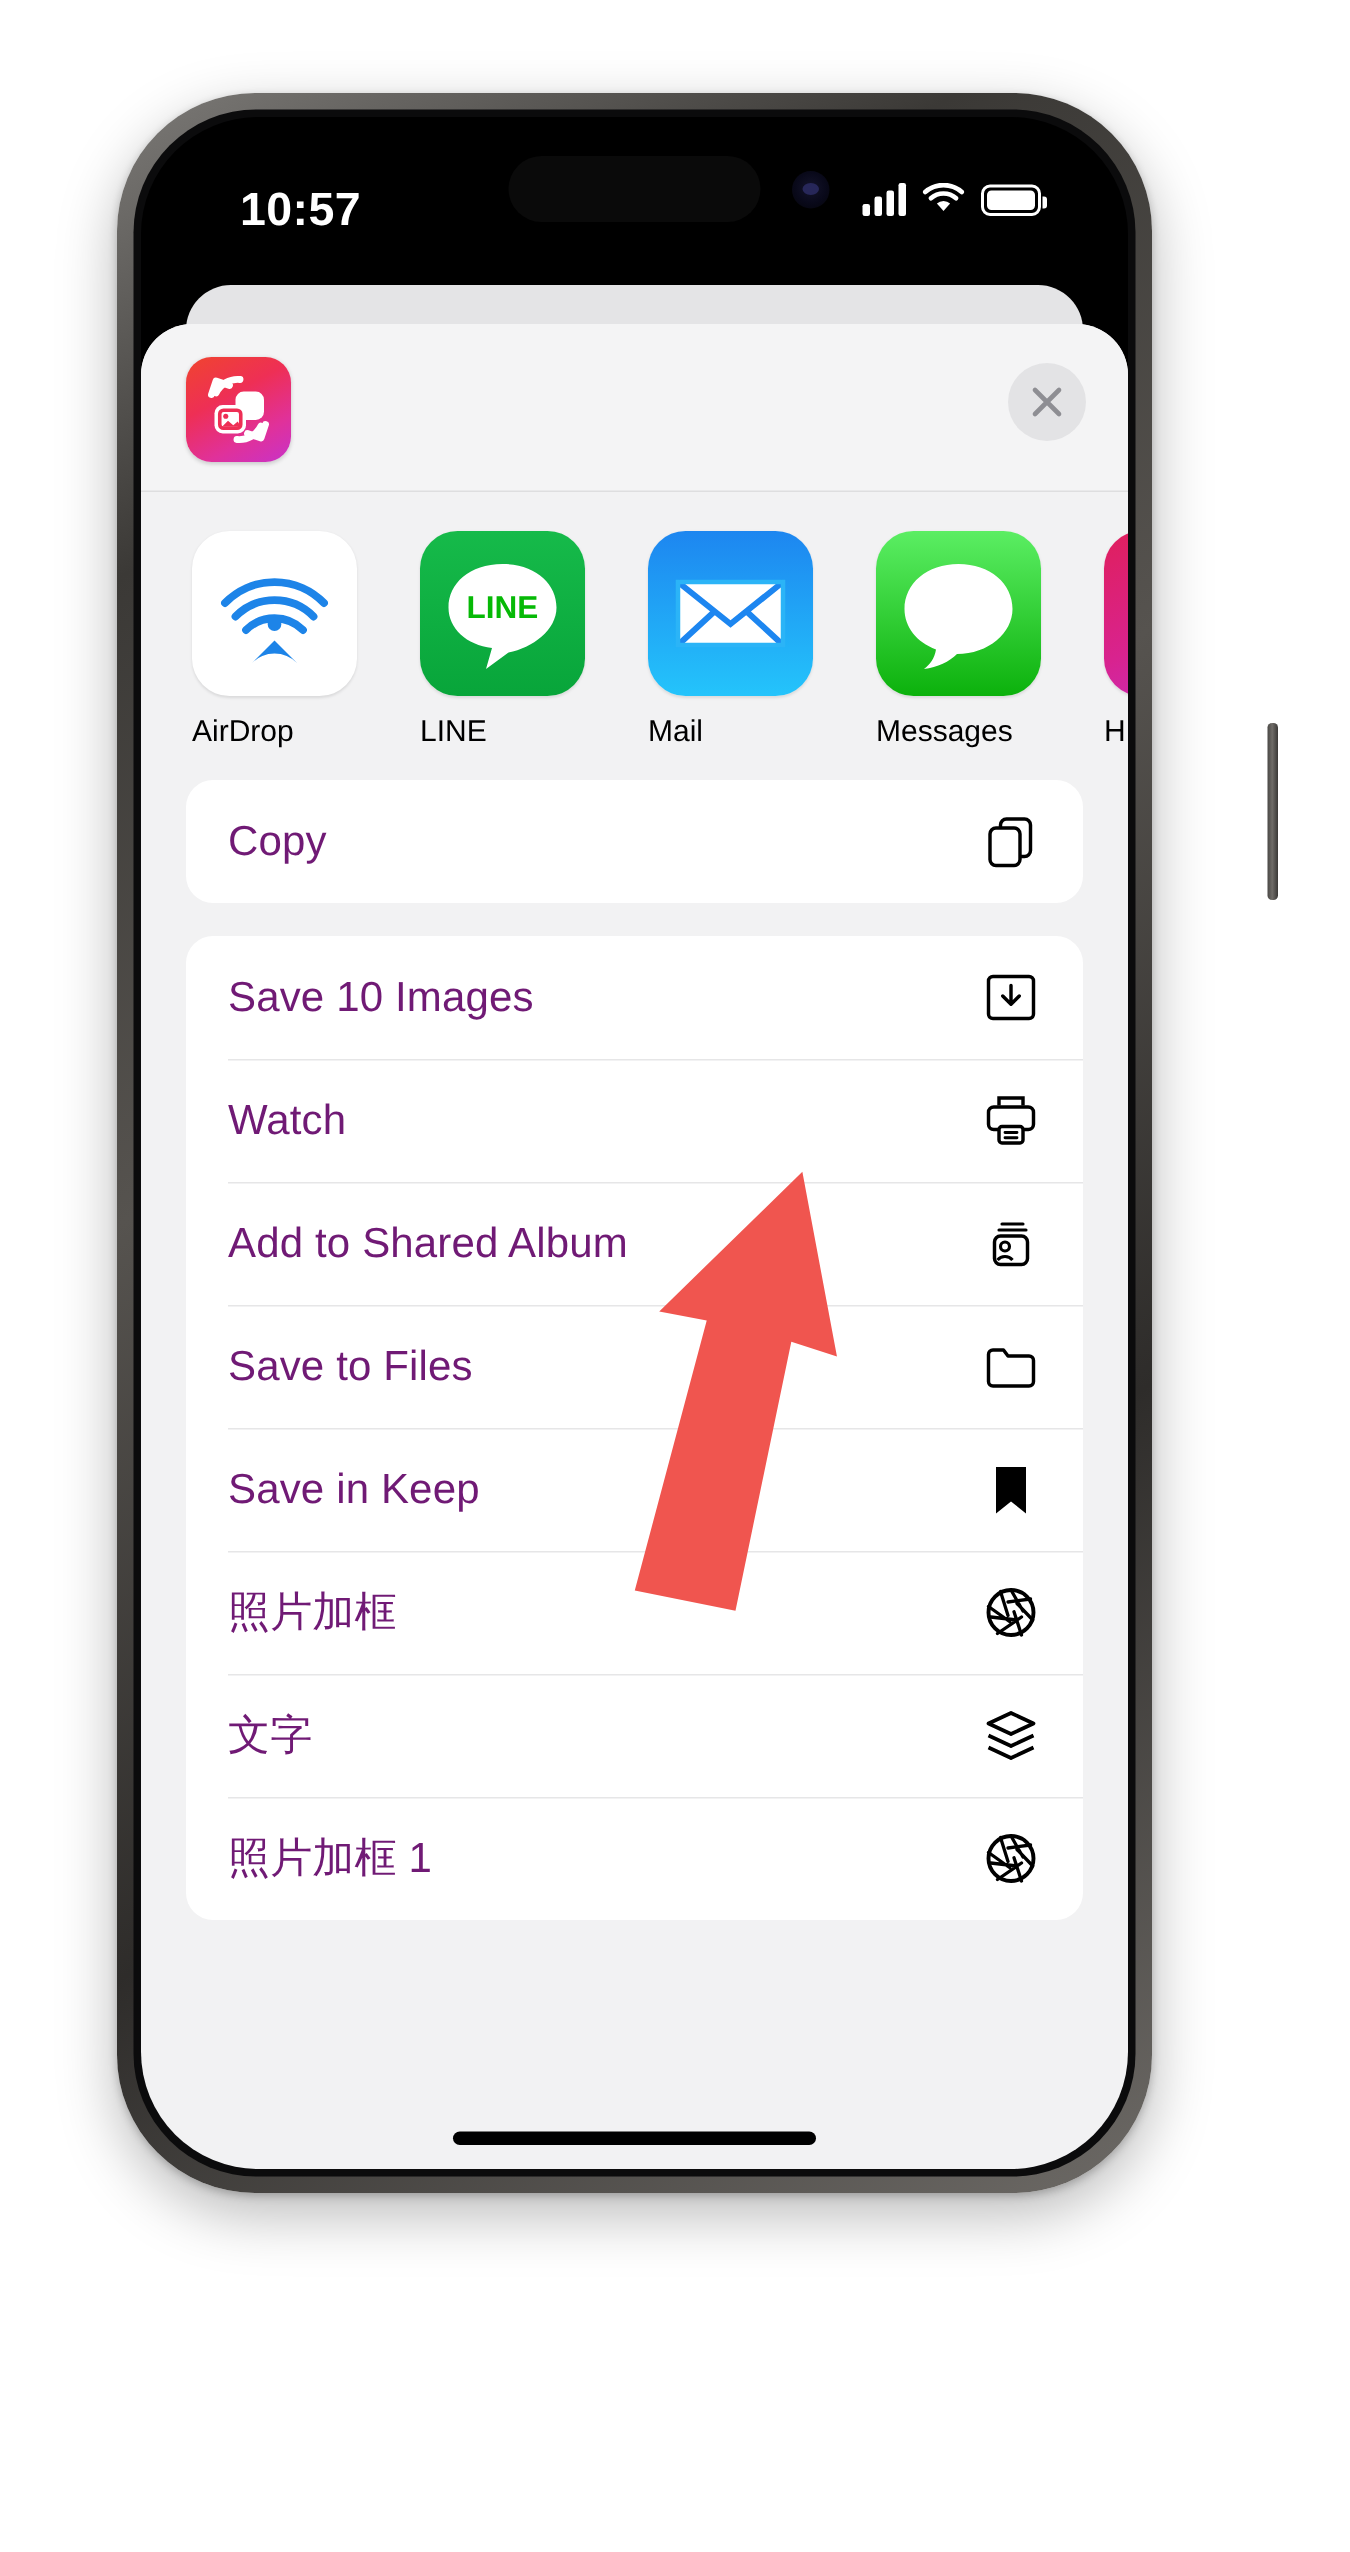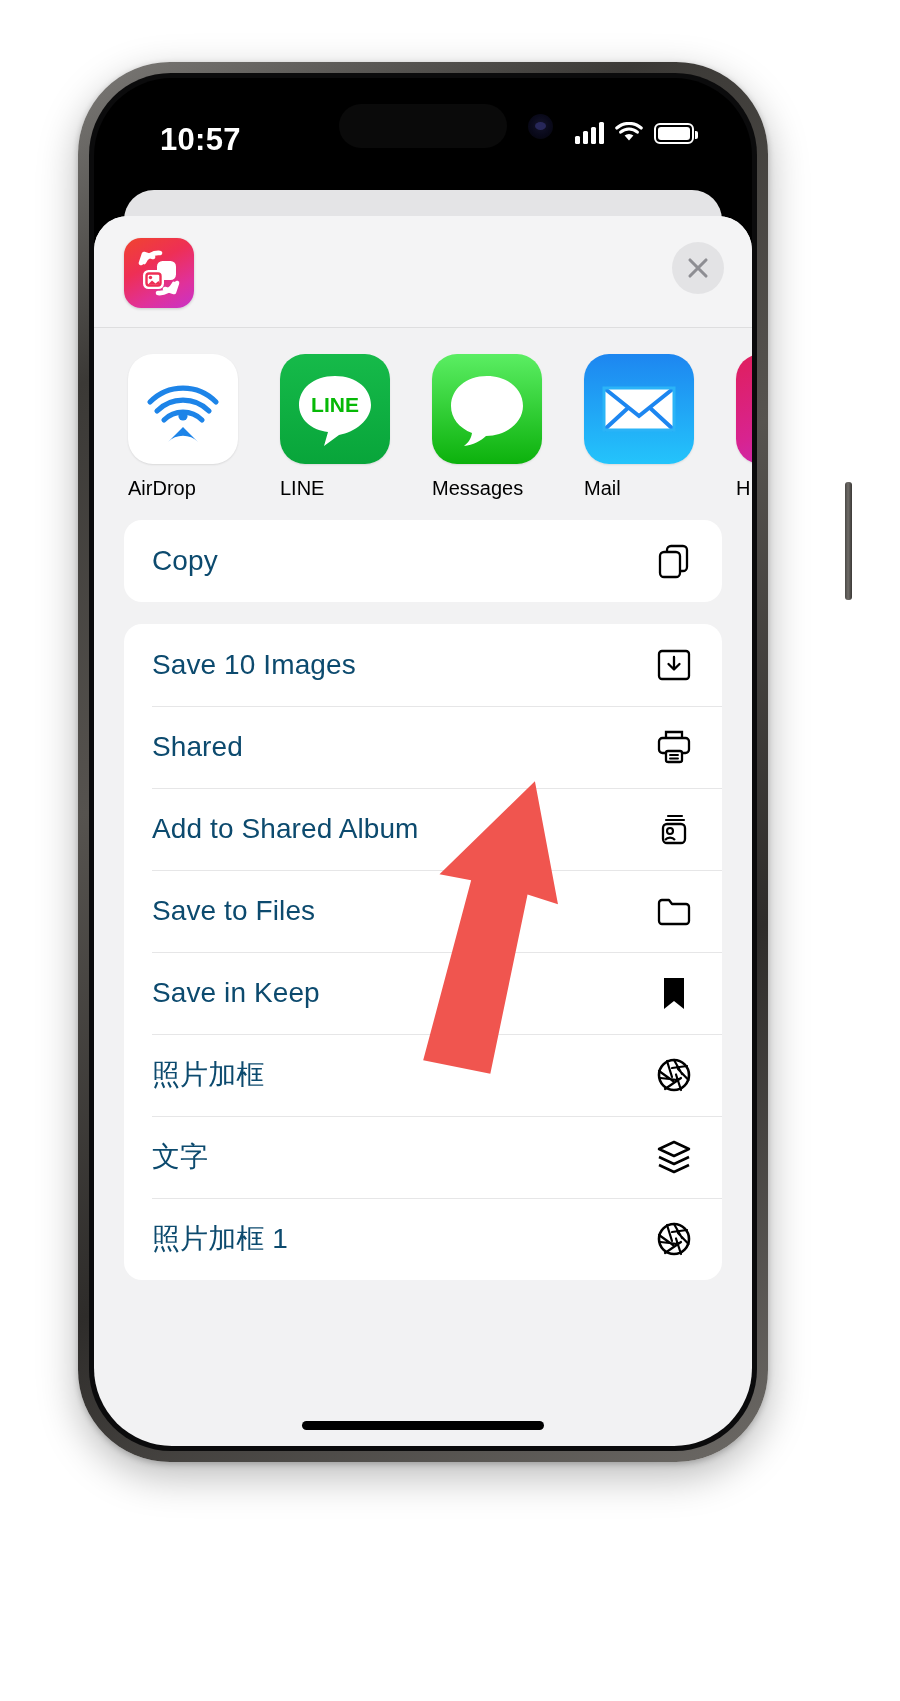--- a/index.html
+++ b/index.html
@@ -149,21 +149,21 @@
     margin-bottom: 22px;
   }
   .row {
     position: relative; display: flex; align-items: center;
     height: 82px; padding: 0 26px 0 28px;
   }
   .row + .row::before {
     content: ""; position: absolute; left: 28px; right: 0; top: 0;
     height: 1px; background: #e6e6e7;
   }
-  .row-label { flex: 1; font-size: 28px; color: #0c4a6e; letter-spacing: .1px; }
+  .row-label { flex: 1; font-size: 28px; color: #701a75; letter-spacing: .1px; }
   .row-icon { width: 44px; height: 44px; display: flex; align-items: center; justify-content: center; }
   .row-icon svg { display: block; }
 
   
   .home-indicator {
     position: absolute; left: 50%; bottom: 16px; transform: translateX(-50%);
     width: 242px; height: 9px; border-radius: 5px; background: #000;
     z-index: 50;
   }
 
@@ -253,41 +253,41 @@
               <div class="app-tile tile-line">
                 <svg width="110" height="110" viewBox="0 0 110 110">
                   <path d="M55 22 C33 22 19 35 19 51 C19 65 31 76 48 78 l-4 14 15 -11 C75 78 91 66 91 51 C91 35 77 22 55 22 Z" fill="#fff"></path>
                   <text x="55" y="58" font-family="Liberation Sans, sans-serif" font-size="21" font-weight="bold" fill="#06B906" text-anchor="middle">LINE</text>
                 </svg>
               </div>
               <div class="app-label">LINE</div>
             </div>
 
             <div class="app-item">
-              <div class="app-tile tile-messages">
-                <svg width="110" height="110" viewBox="0 0 110 110">
-                  <path d="M55 22 C34 22 19 35 19 52 C19 64 27 74 40 79 C39 85 36 89 32 92 C41 91 49 87 54 82 C75 82 91 68 91 52 C91 35 76 22 55 22 Z" fill="#fff"></path>
-                </svg>
-              </div>
-              <div class="app-label">Messages</div>
-            </div>
-
-            <div class="app-item">
               <div class="app-tile tile-mail">
                 <svg width="110" height="110" viewBox="0 0 110 110">
                   <path d="M20 34 h70 v42 h-70 z" fill="#fff"></path>
                   <path d="M20 34 L55 62 L90 34" fill="none" stroke="#1d86f0" stroke-width="4"></path>
                   <path d="M20 76 L45 53 M90 76 L65 53" fill="none" stroke="#1d86f0" stroke-width="4"></path>
                   <path d="M20 34 h70 v42 h-70 z" fill="none" stroke="#2bb4f7" stroke-width="3"></path>
                 </svg>
               </div>
               <div class="app-label">Mail</div>
             </div>
 
             <div class="app-item">
+              <div class="app-tile tile-messages">
+                <svg width="110" height="110" viewBox="0 0 110 110">
+                  <path d="M55 22 C34 22 19 35 19 52 C19 64 27 74 40 79 C39 85 36 89 32 92 C41 91 49 87 54 82 C75 82 91 68 91 52 C91 35 76 22 55 22 Z" fill="#fff"></path>
+                </svg>
+              </div>
+              <div class="app-label">Messages</div>
+            </div>
+
+            <div class="app-item">
               <div class="app-tile tile-he">
                 <svg width="110" height="110" viewBox="0 0 110 110">
                   <path d="M28 42 a20 20 0 0 1 22 -12" stroke="#fff" stroke-width="6" fill="none" stroke-linecap="round"></path>
                   <path d="M26 46 l3 -12 12 4" stroke="#fff" stroke-width="6" fill="none" stroke-linecap="round" stroke-linejoin="round"></path>
                 </svg>
               </div>
               <div class="app-label">HE</div>
             </div>
 
           </div>
@@ -312,21 +312,21 @@
                 <span class="row-label">Save 10 Images</span>
                 <span class="row-icon">
                   <svg width="40" height="40" viewBox="0 0 40 40">
                     <path d="M8 6 h24 a3 3 0 0 1 3 3 v22 a3 3 0 0 1 -3 3 h-24 a3 3 0 0 1 -3 -3 v-22 a3 3 0 0 1 3 -3 z" fill="none" stroke="#000" stroke-width="2.3"></path>
                     <path d="M20 12 v12 M14.5 19 L20 24.5 L25.5 19" fill="none" stroke="#000" stroke-width="2.3" stroke-linecap="round" stroke-linejoin="round"></path>
                   </svg>
                 </span>
               </div>
 
               <div class="row">
-                <span class="row-label">Shared</span>
+                <span class="row-label">Watch</span>
                 <span class="row-icon">
                   <svg width="40" height="40" viewBox="0 0 40 40">
                     <path d="M12 10 v-5 h16 v5" fill="none" stroke="#000" stroke-width="2.3"></path>
                     <rect x="5" y="11" width="30" height="15" rx="3.5" fill="none" stroke="#000" stroke-width="2.3"></rect>
                     <rect x="12" y="24" width="16" height="11" rx="2" fill="#fff" stroke="#000" stroke-width="2.3"></rect>
                     <path d="M16 28 h8 M16 31.5 h8" stroke="#000" stroke-width="1.9" stroke-linecap="round"></path>
                   </svg>
                 </span>
               </div>
 

